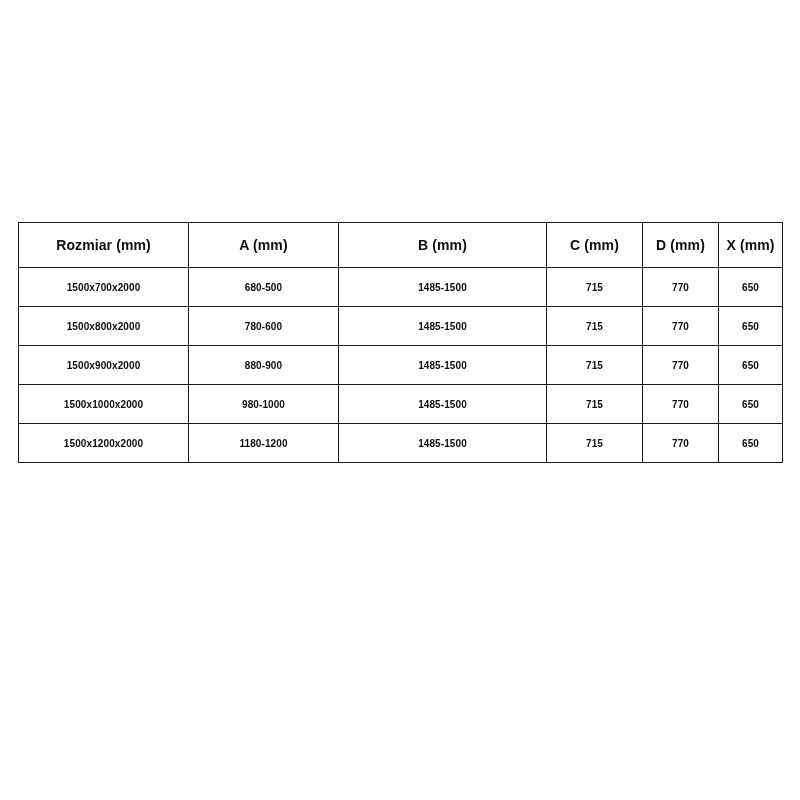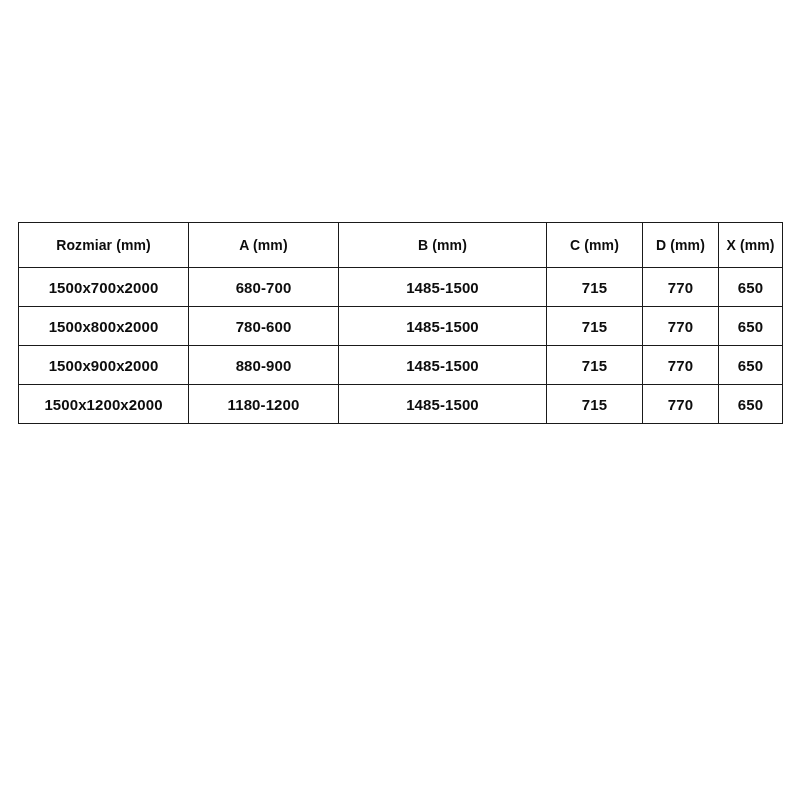--- a/index.html
+++ b/index.html
@@ -30,21 +30,21 @@
     border-collapse: collapse;
     width: 764px;
     table-layout: fixed;
   }
   table.size-table th,
   table.size-table td {
     border: 1px solid #1a1a1a;
     text-align: center;
     vertical-align: middle;
     height: 38px;
-    font-size: 15px;
+    font-size: 10px;
     font-weight: bold;
     letter-spacing: 0.1px;
     padding: 0 2px;
     white-space: nowrap;
   }
   table.size-table thead th {
     height: 44px;
     font-size: 14px;
   }
   
@@ -75,21 +75,21 @@
           <th>A (mm)</th>
           <th>B (mm)</th>
           <th>C (mm)</th>
           <th>D (mm)</th>
           <th>X (mm)</th>
         </tr>
       </thead>
       <tbody>
         <tr>
           <td>1500x700x2000</td>
-          <td>680-700</td>
+          <td>680-500</td>
           <td>1485-1500</td>
           <td>715</td>
           <td>770</td>
           <td>650</td>
         </tr>
         <tr>
           <td>1500x800x2000</td>
           <td>780-600</td>
           <td>1485-1500</td>
           <td>715</td>
@@ -98,20 +98,28 @@
         </tr>
         <tr>
           <td>1500x900x2000</td>
           <td>880-900</td>
           <td>1485-1500</td>
           <td>715</td>
           <td>770</td>
           <td>650</td>
         </tr>
         <tr>
+          <td>1500x1000x2000</td>
+          <td>980-1000</td>
+          <td>1485-1500</td>
+          <td>715</td>
+          <td>770</td>
+          <td>650</td>
+        </tr>
+        <tr>
           <td>1500x1200x2000</td>
           <td>1180-1200</td>
           <td>1485-1500</td>
           <td>715</td>
           <td>770</td>
           <td>650</td>
         </tr>
       </tbody>
     </table>
   </div>

